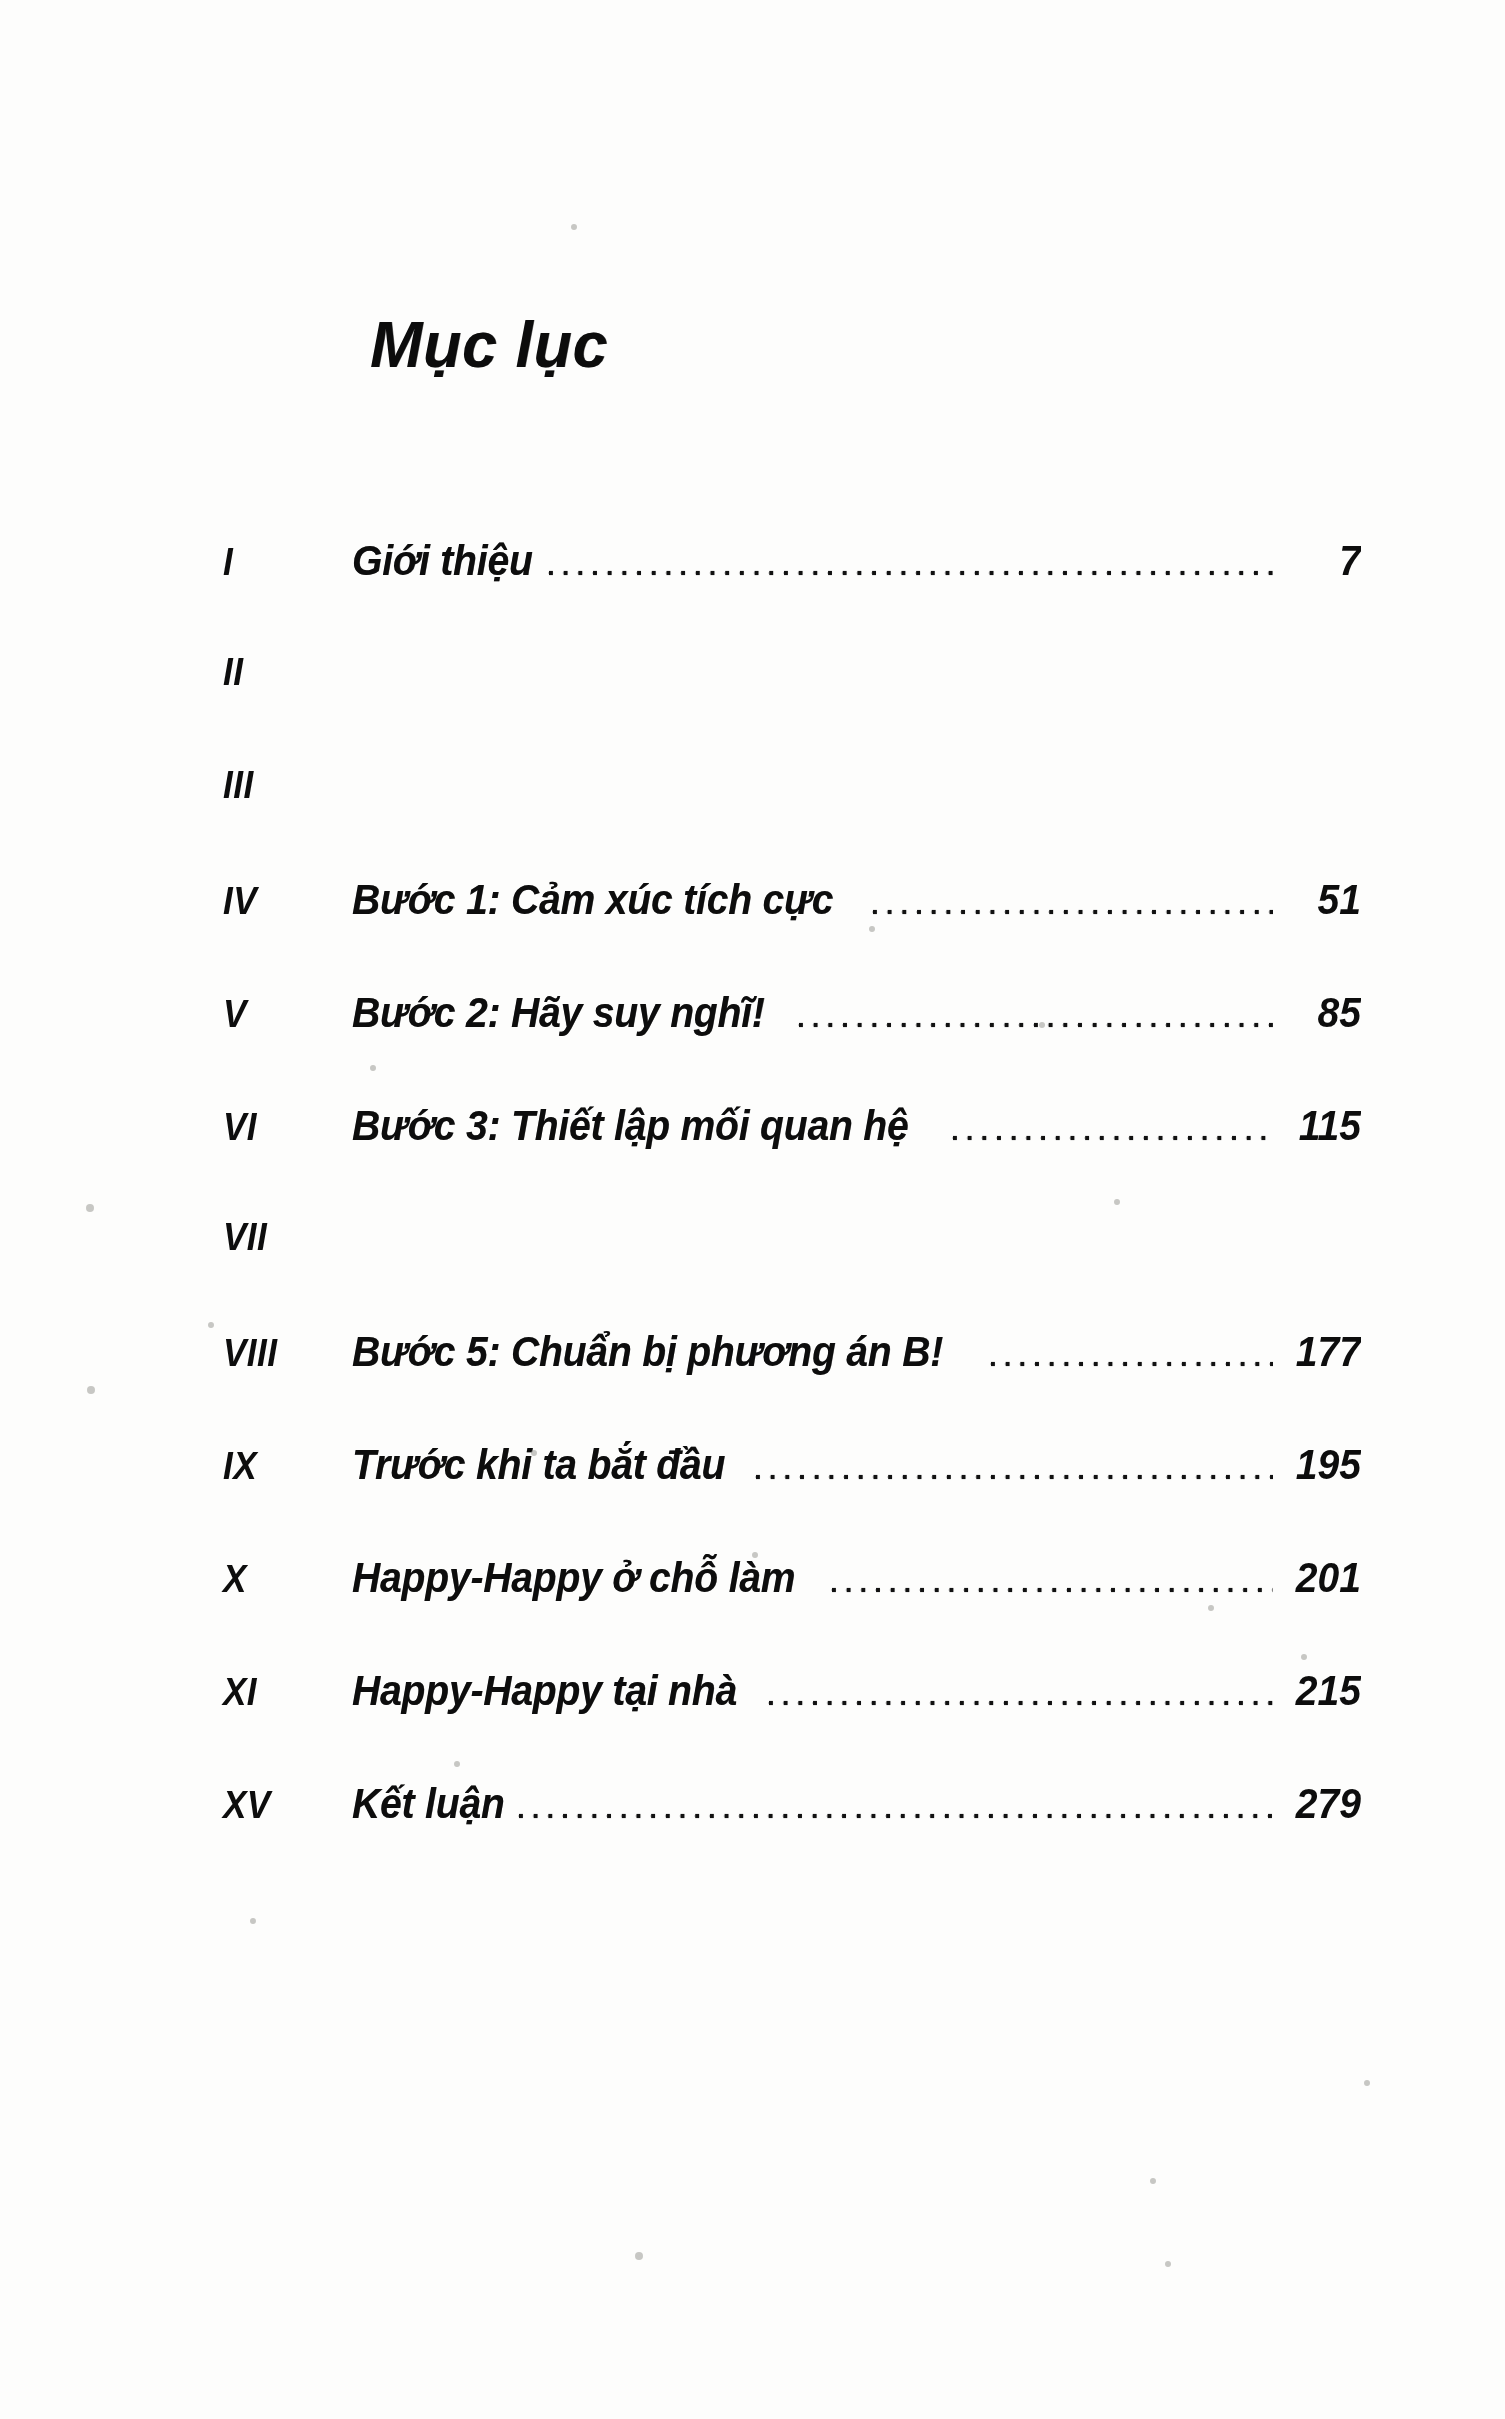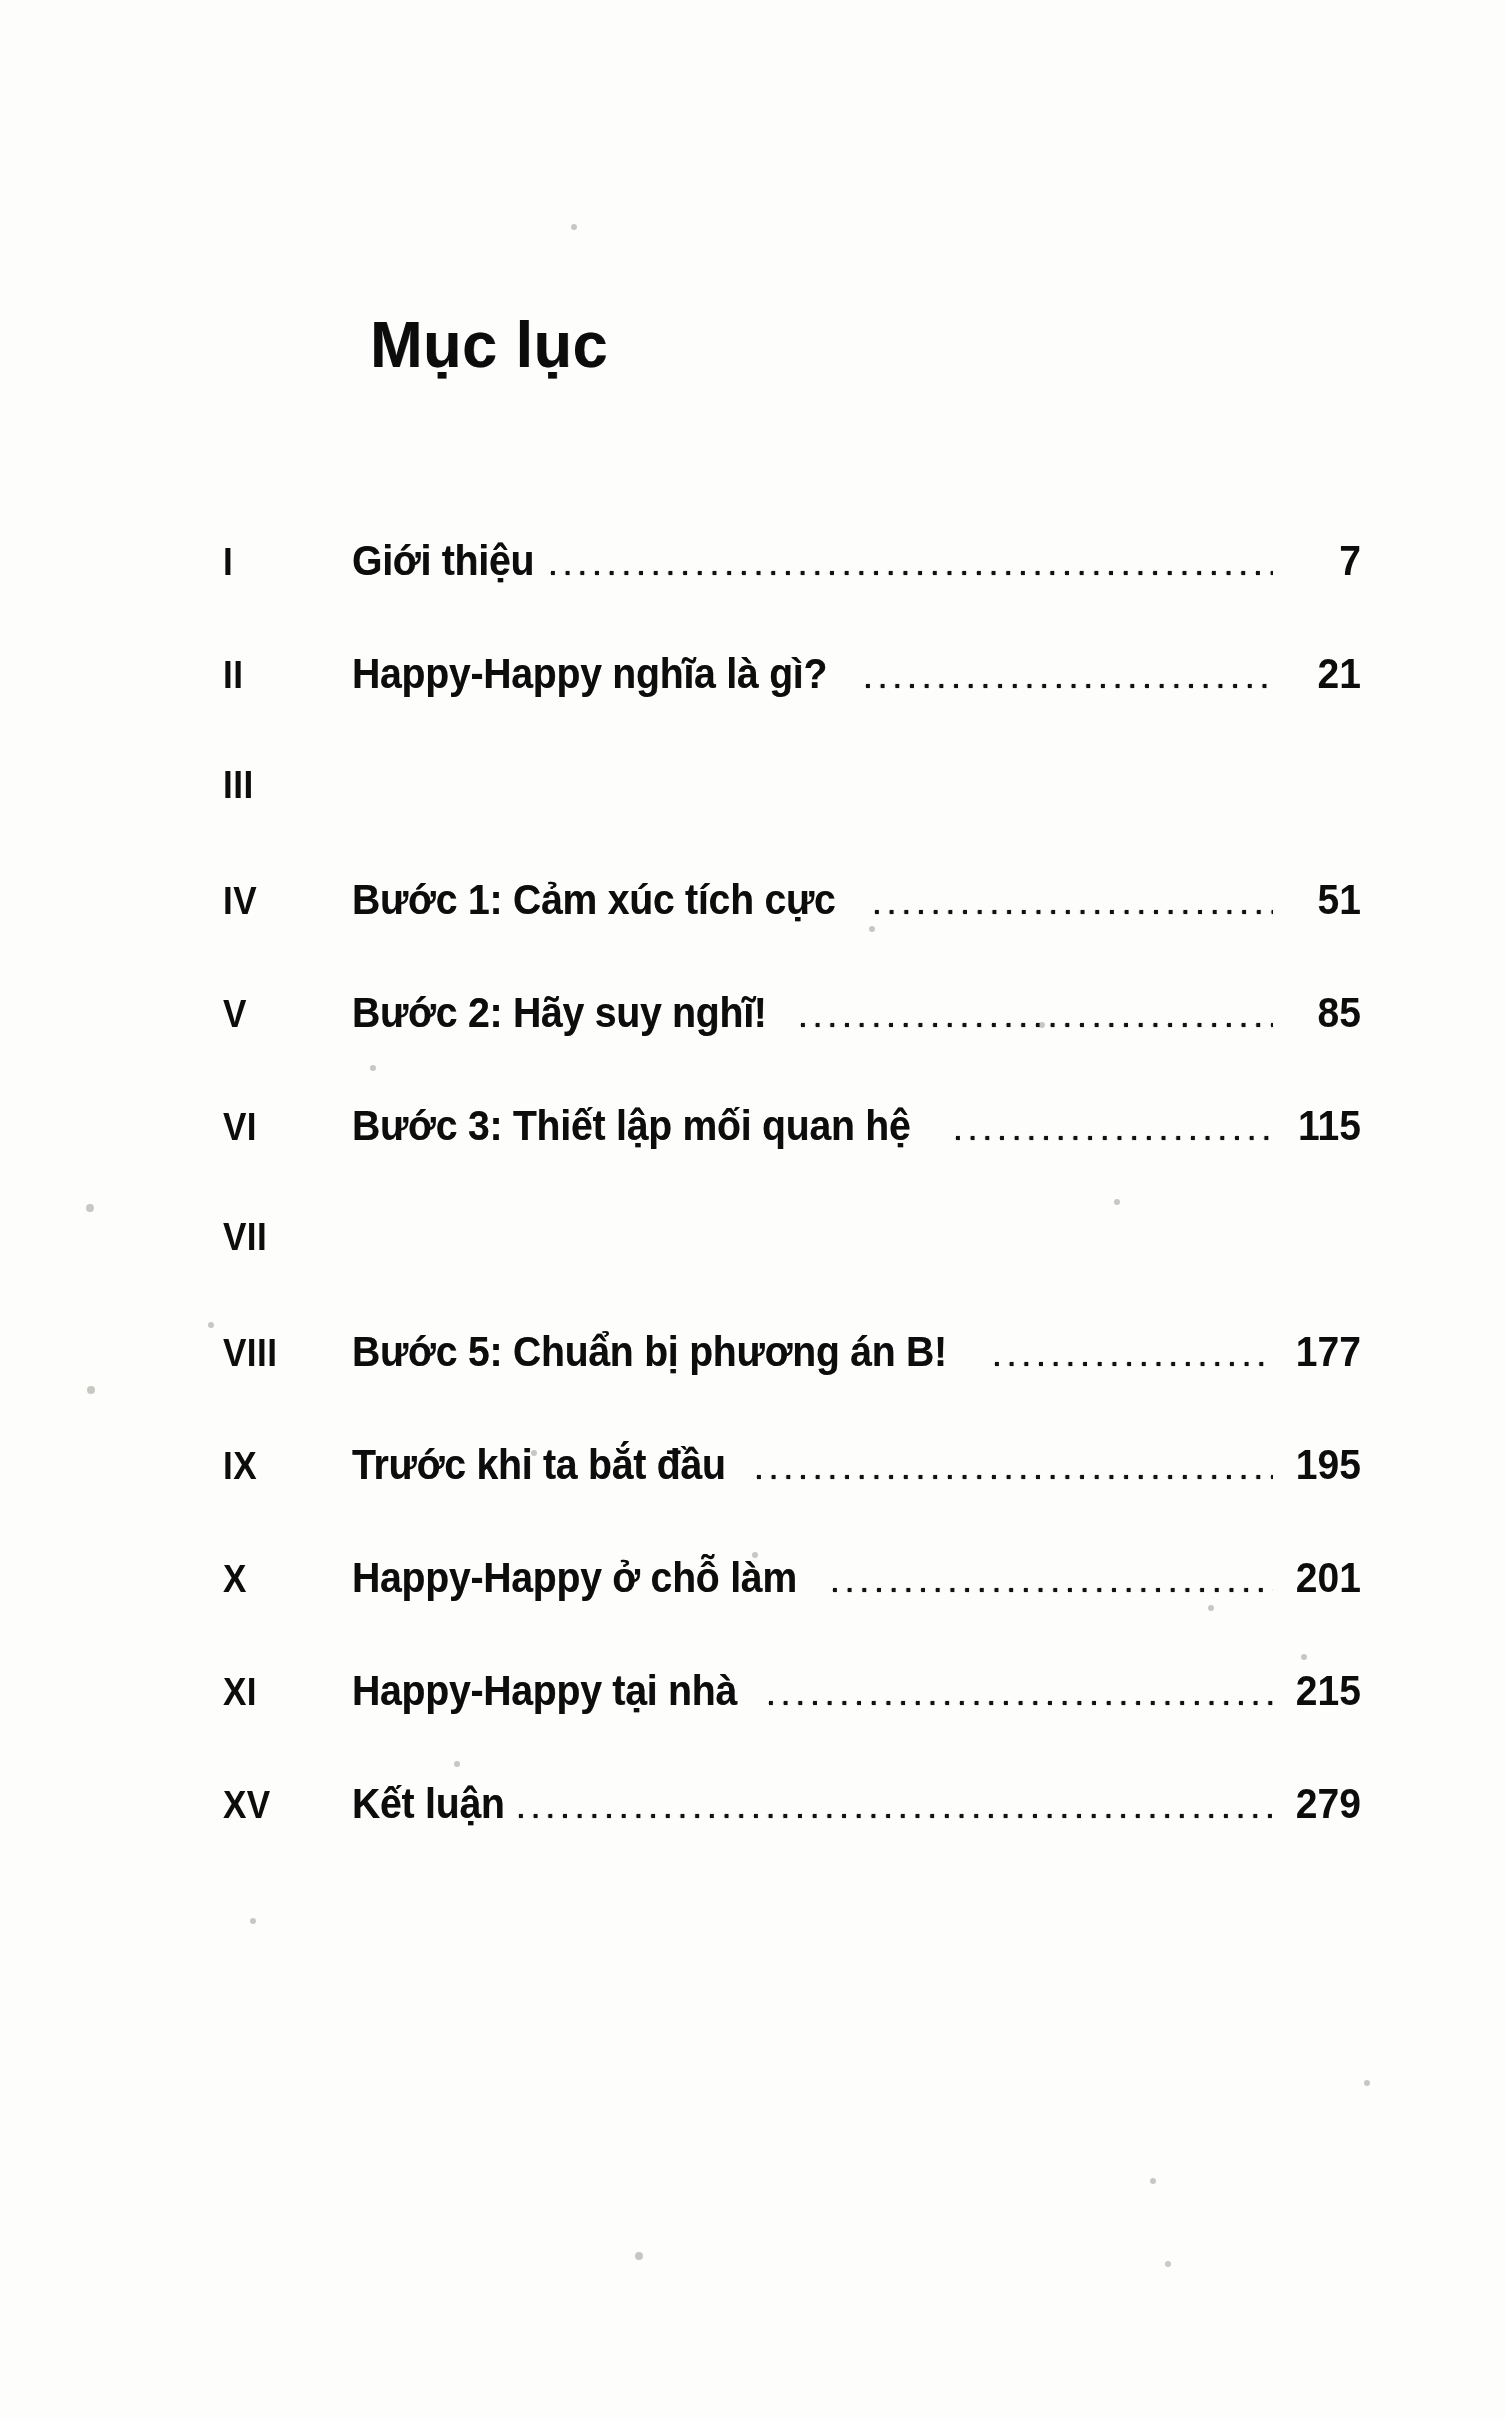--- a/index.html
+++ b/index.html
@@ -14,20 +14,21 @@
     position: relative;
     overflow: hidden;
     -webkit-font-smoothing: antialiased;
   }
 
   
   .page {
     position: absolute;
     inset: 0;
     background: #fdfdfc;
+    font-style: italic;
   }
 
   
   .speck {
     position: absolute;
     background: #9a9a96;
     border-radius: 50%;
     opacity: .55;
   }
 
@@ -154,25 +155,20 @@
         <span class="toc-num">I</span>
         <span class="toc-mid">
           <span class="toc-label">Giới thiệu</span>
           <span class="toc-leader"></span>
           <span class="toc-page">7</span>
         </span>
       </div>
 
       <div class="toc-row">
         <span class="toc-num">II</span>
-        <span class="toc-mid">
-          <span class="toc-label">Happy-Happy nghĩa là gì?</span>
-          <span class="toc-leader"></span>
-          <span class="toc-page">21</span>
-        </span>
       </div>
 
       <div class="toc-row">
         <span class="toc-num">III</span>
       </div>
 
       <div class="toc-row">
         <span class="toc-num">IV</span>
         <span class="toc-mid">
           <span class="toc-label">Bước 1: Cảm xúc tích cực</span>

